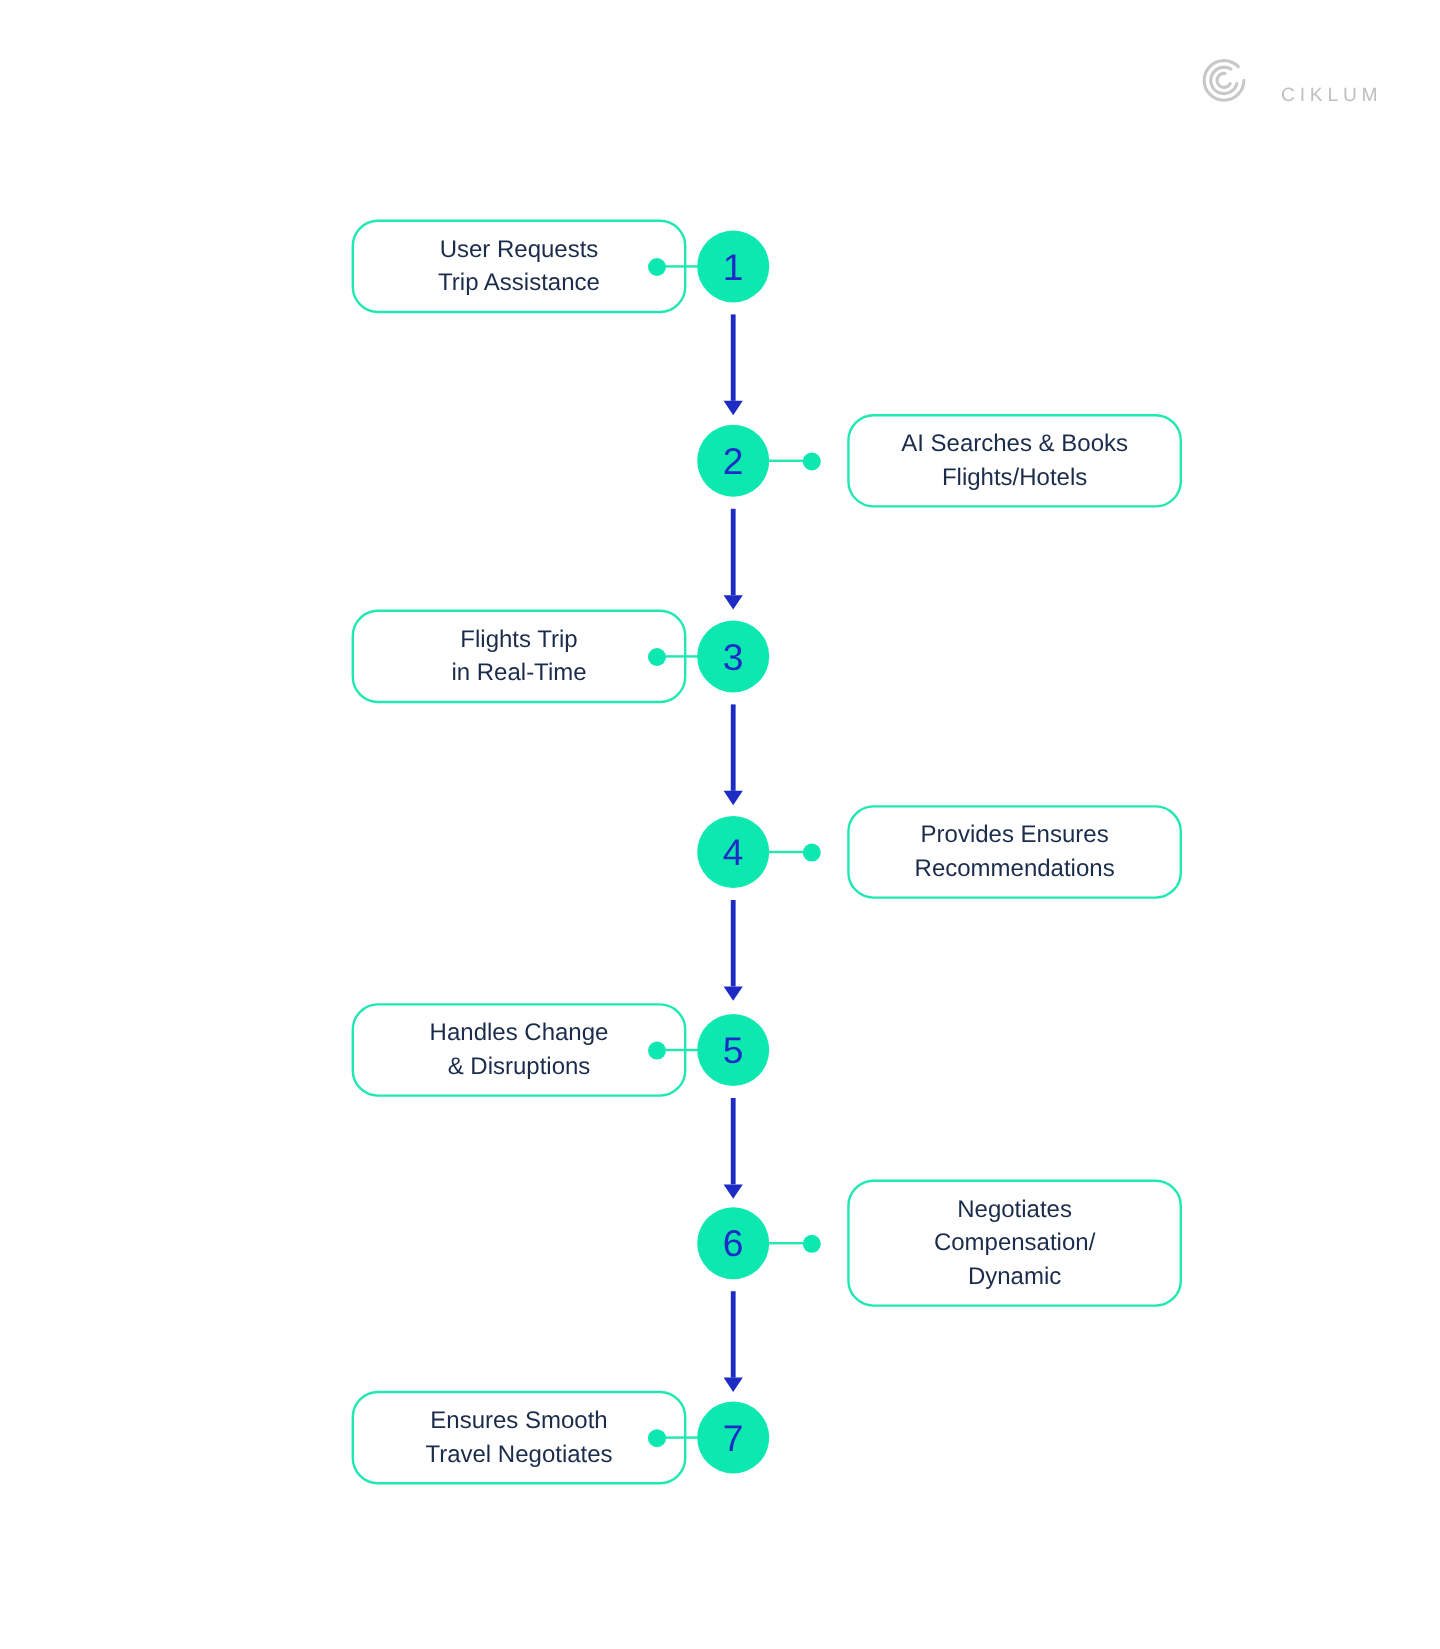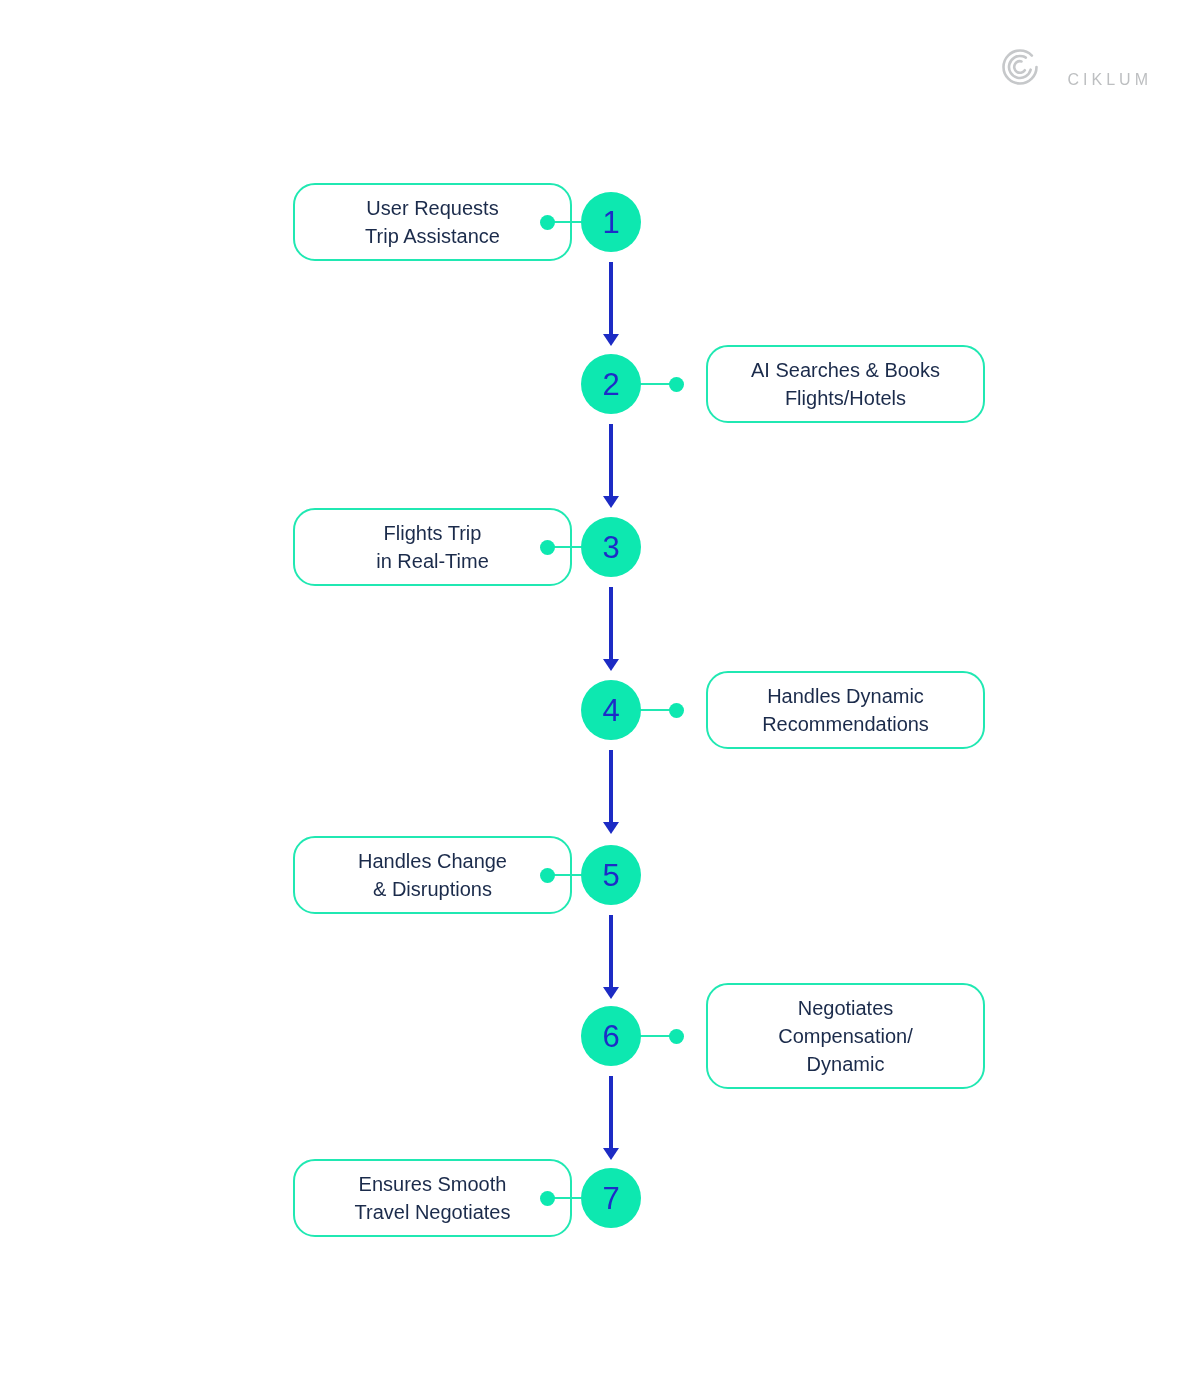--- a/index.html
+++ b/index.html
@@ -137,21 +137,21 @@
     </div>
   </div>
 
   <div class="arrow a3">
     <div class="shaft"></div>
     <div class="head"></div>
   </div>
 
   <div class="step s4 right">
     <div class="box">
-      <span class="label">Handles Dynamic
+      <span class="label">Provides Ensures
 Recommendations</span>
     </div>
     <div class="conn"></div>
     <div class="dot"></div>
     <div class="circle">
       <span class="num">4</span>
     </div>
   </div>
 
   <div class="arrow a4">

